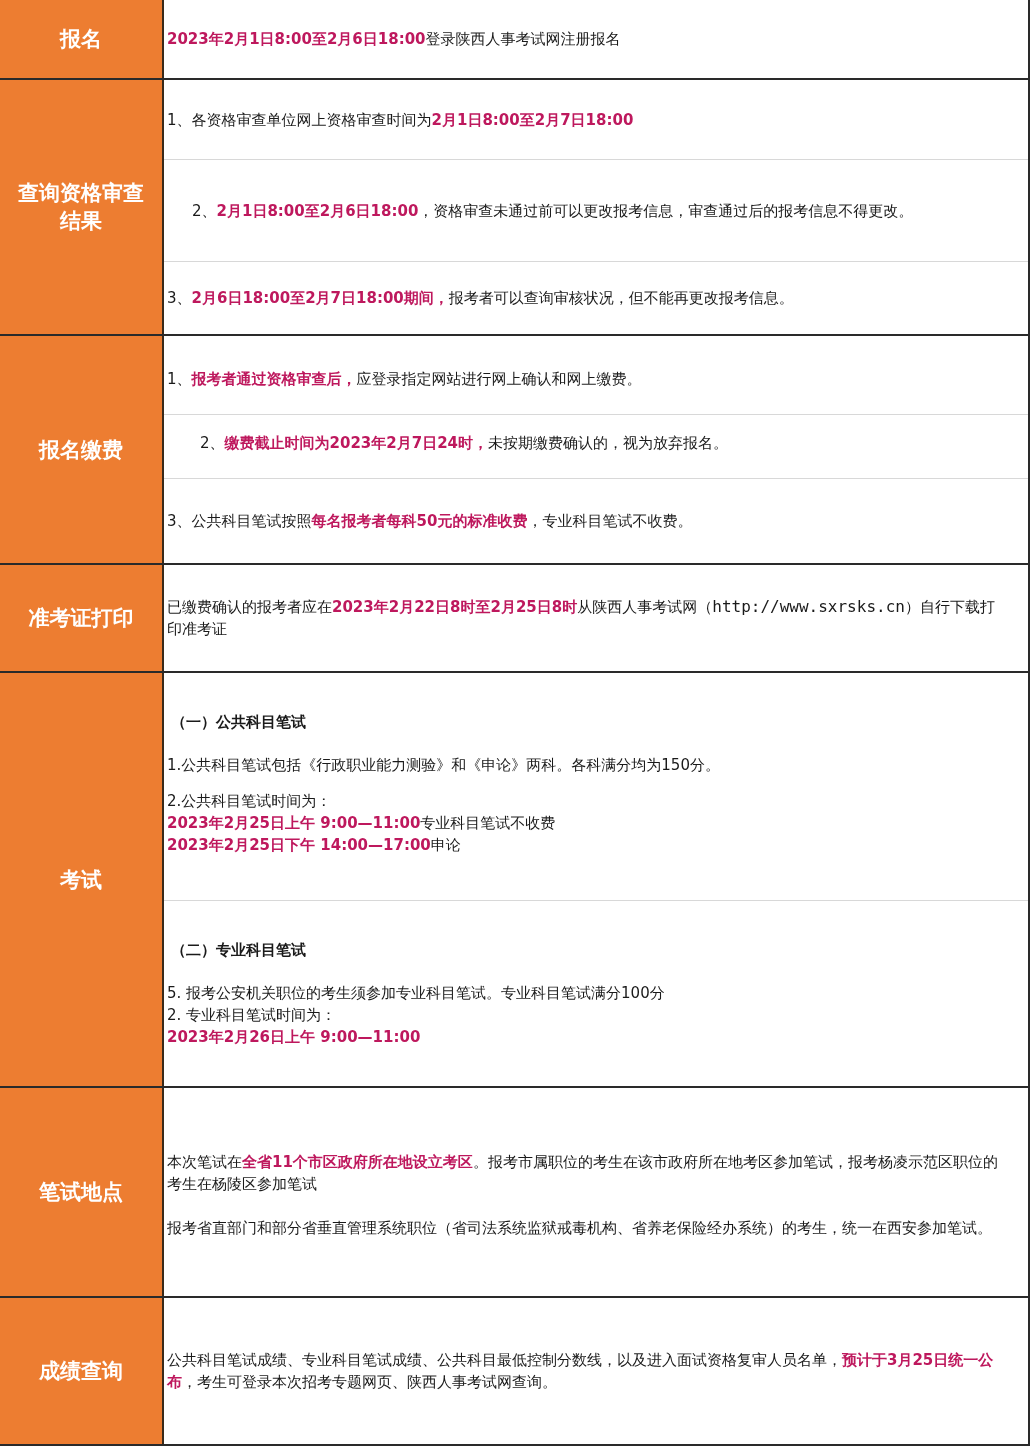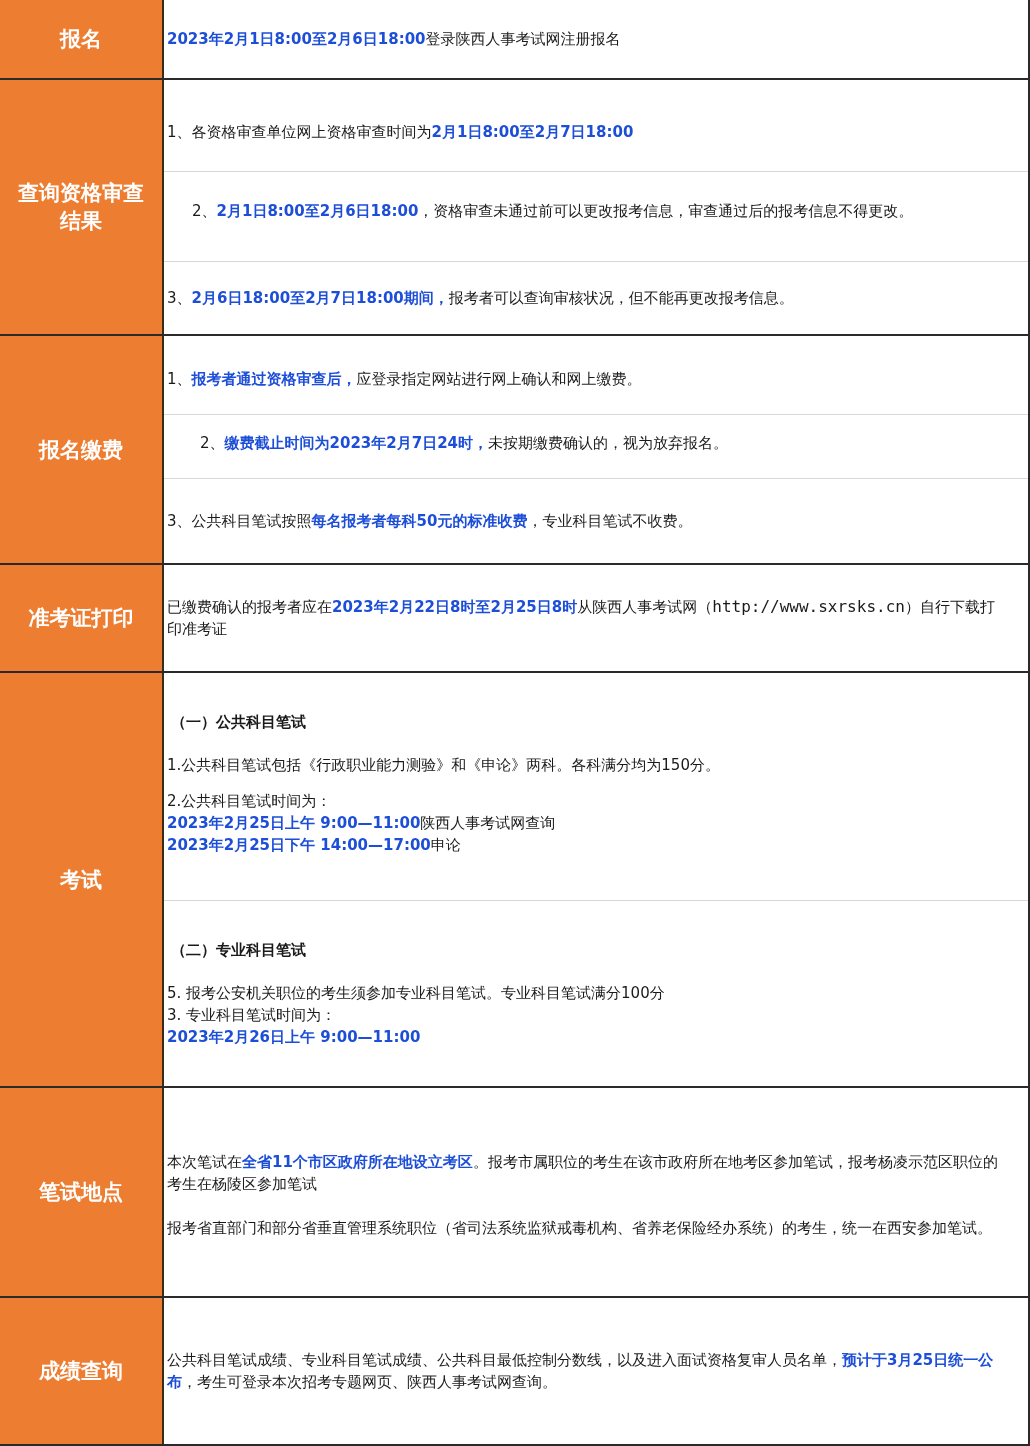--- a/index.html
+++ b/index.html
@@ -3,21 +3,21 @@
 <meta charset="utf-8">
 <style>
   html, body { margin: 0; padding: 0; background: #ffffff; }
   body { width: 1030px; height: 1446px; overflow: hidden; font-family: "DejaVu Sans", "Liberation Sans", sans-serif; }
   .table { position: relative; width: 1022px; height: 1446px; }
   .row { position: absolute; left: 0; width: 1030px; display: flex; box-sizing: border-box; border-bottom: 2px solid #2a2a2a; }
   .label { width: 164px; flex: 0 0 164px; background: #ed7d31; color: #ffffff; font-size: 21px; font-weight: bold; display: flex; align-items: center; justify-content: center; text-align: center; line-height: 28px; box-sizing: border-box; border-right: 2px solid #3a2a1a; padding: 0 6px; }
   .content { flex: 1; position: relative; box-sizing: border-box; border-right: 2px solid #2a2a2a; }
   .sub { position: absolute; left: 0; right: 0; display: flex; align-items: center; padding-left: 3px; padding-right: 20px; box-sizing: border-box; font-size: 15px; color: #1a1a1a; line-height: 22px; }
   .sub.div { border-bottom: 1px solid #d8d8d8; }
-  .red { color: #1d4ed8; font-weight: bold; }
+  .red { color: #be185d; font-weight: bold; }
   .bold { font-weight: bold; }
   .block { position: absolute; left: 3px; right: 18px; font-size: 15px; color: #1a1a1a; line-height: 22px; }
   .mono { font-family: "DejaVu Sans Mono", "Liberation Mono", monospace; font-size: 16px; }
 </style>
 </head>
 <body>
 
 <div class="table">
 
   <div class="row" style="top:0; height:80px;">
@@ -25,21 +25,21 @@
     <div class="content">
       <div class="sub" style="top:0; height:78px;">
         <span><span class="red">2023年2月1日8:00至2月6日18:00</span><span>登录陕西人事考试网注册报名</span></span>
       </div>
     </div>
   </div>
 
   <div class="row" style="top:80px; height:256px;">
     <div class="label" style="padding:16px 8px;">查询资格审查结果</div>
     <div class="content">
-      <div class="sub div" style="top:12px; height:80px;">
+      <div class="sub div" style="top:0; height:80px;">
         <span><span>1、各资格审查单位网上资格审查时间为</span><span class="red">2月1日8:00至2月7日18:00</span></span>
       </div>
       <div class="sub div" style="top:80px; height:102px;padding-left:28px;">
         <span><span>2、</span><span class="red">2月1日8:00至2月6日18:00</span><span>，资格审查未通过前可以更改报考信息，审查通过后的报考信息不得更改。</span></span>
       </div>
       <div class="sub" style="top:182px; height:72px;">
         <span><span>3、</span><span class="red">2月6日18:00至2月7日18:00期间，</span><span>报考者可以查询审核状况，但不能再更改报考信息。</span></span>
       </div>
     </div>
   </div>
@@ -69,29 +69,29 @@
   </div>
 
   <div class="row" style="top:673px; height:415px;">
     <div class="label">考试</div>
     <div class="content">
       <div class="sub div" style="top:0; height:228px; align-items:flex-start;">
         <div class="block" style="top:38px;">
           <div class="bold" style="margin-left:4px;">（一）公共科目笔试</div>
           <div style="margin-top:21px;">1.公共科目笔试包括《行政职业能力测验》和《申论》两科。各科满分均为150分。</div>
           <div style="margin-top:14px;">2.公共科目笔试时间为：</div>
-          <div><span class="red">2023年2月25日上午 9:00—11:00</span><span>陕西人事考试网查询</span></div>
+          <div><span class="red">2023年2月25日上午 9:00—11:00</span><span>专业科目笔试不收费</span></div>
           <div><span class="red">2023年2月25日下午 14:00—17:00</span><span>申论</span></div>
         </div>
       </div>
       <div class="sub" style="top:228px; height:185px; align-items:flex-start;">
         <div class="block" style="top:38px;">
           <div class="bold" style="margin-left:4px;">（二）专业科目笔试</div>
           <div style="margin-top:21px;">5. 报考公安机关职位的考生须参加专业科目笔试。专业科目笔试满分100分</div>
-          <div>3. 专业科目笔试时间为：</div>
+          <div>2. 专业科目笔试时间为：</div>
           <div><span class="red">2023年2月26日上午 9:00—11:00</span><span></span></div>
         </div>
       </div>
     </div>
   </div>
 
   <div class="row" style="top:1088px; height:210px;">
     <div class="label">笔试地点</div>
     <div class="content">
       <div class="block" style="top:63px;">

